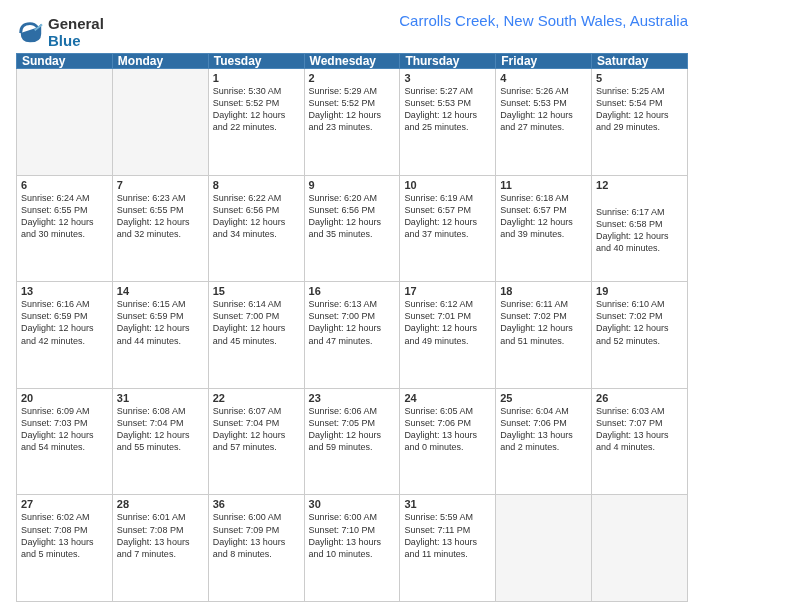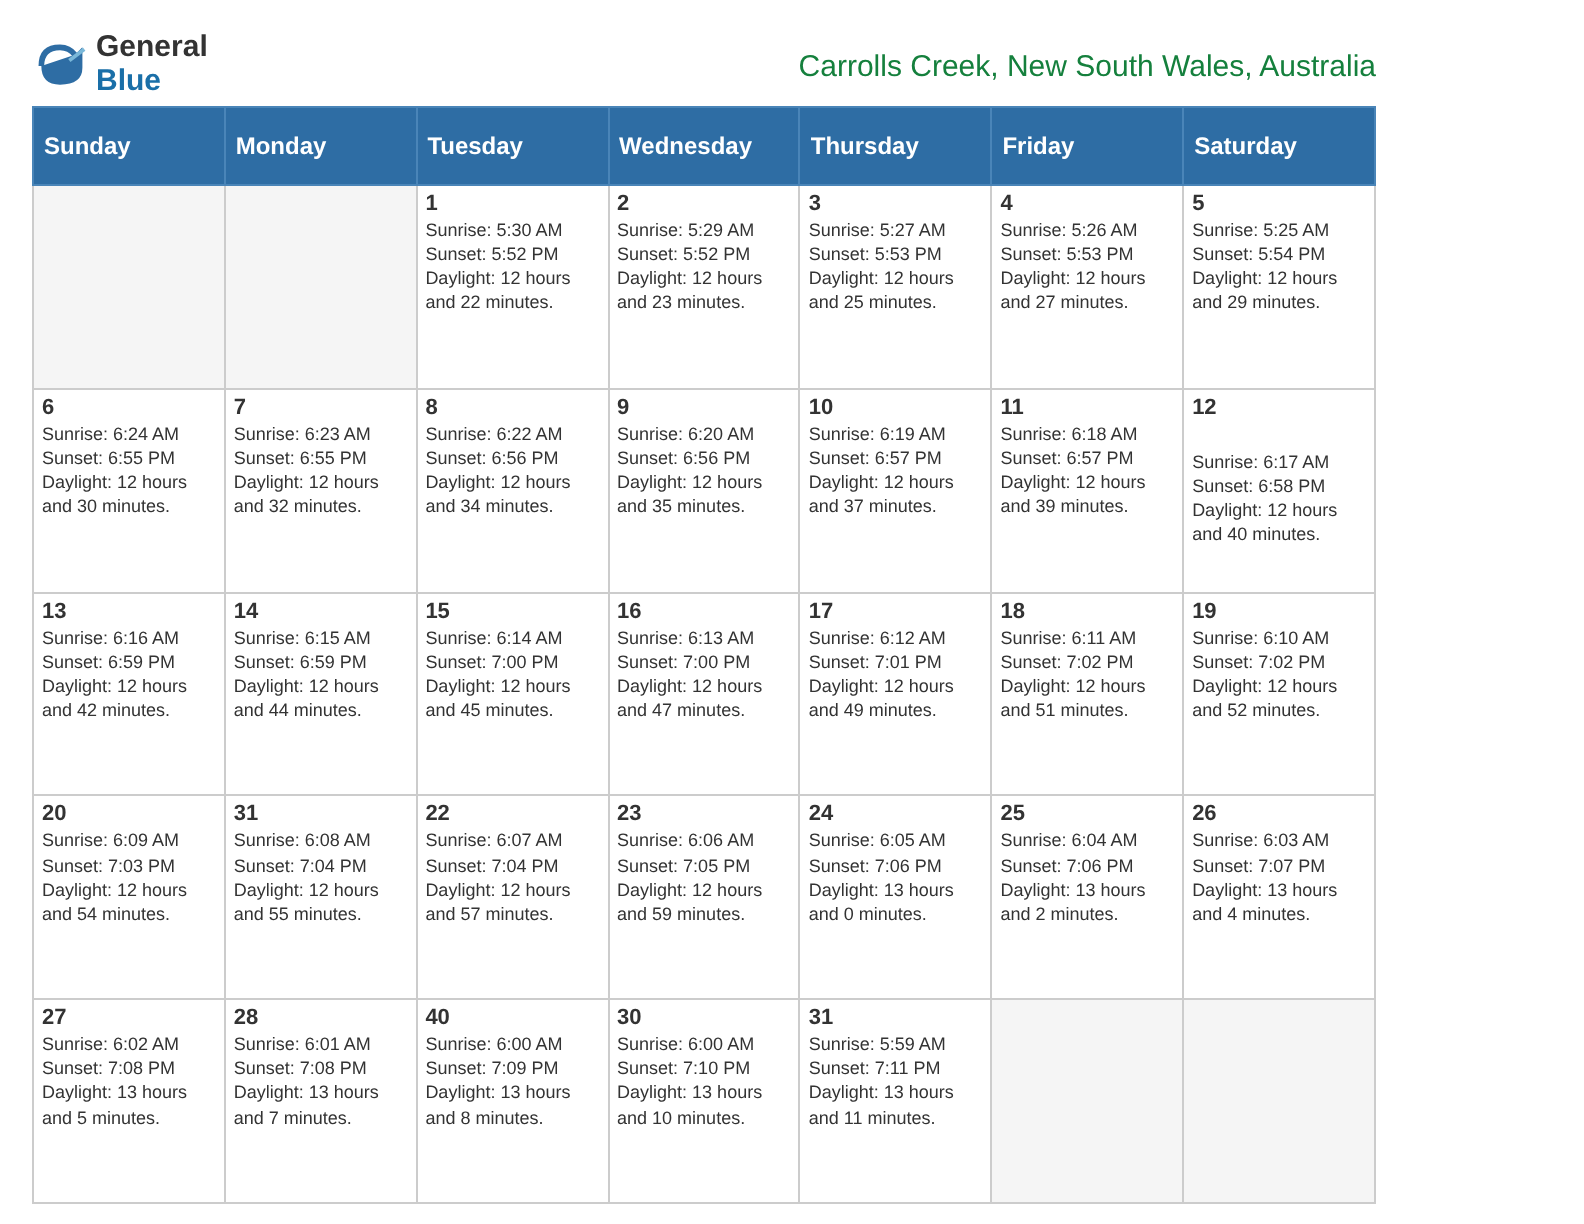--- a/index.html
+++ b/index.html
@@ -47,36 +47,35 @@
     }
     .title-block h1 {
       font-size: 32px;
       font-weight: bold;
       color: #333;
       line-height: 1.1;
     }
     .title-block h2 {
       font-size: 15px;
       font-weight: normal;
-      color: #15803d;
-      margin-top: 13px;
+      color: #3b82f6;
     }
     .calendar {
       flex: 1;
       border: 1px solid #ccc;
       border-collapse: collapse;
       width: 100%;
       table-layout: fixed;
     }
     .calendar th {
       background-color: #2e6da4;
       color: #fff;
       font-size: 12px;
       font-weight: bold;
-      padding: 12px 5px;
+      padding: 0 5px;
       text-align: left;
       border: 1px solid #4a85b8;
     }
     .calendar td {
       border: 1px solid #ccc;
       vertical-align: top;
       padding: 3px 4px;
       font-size: 9.5px;
       color: #333;
       background: #fff;
@@ -334,21 +333,21 @@
 and 5 minutes.</div>
           </td>
           <td>
             <span class="day-num">28</span>
             <div class="day-info" style="white-space: pre-line;">Sunrise: 6:01 AM
 Sunset: 7:08 PM
 Daylight: 13 hours
 and 7 minutes.</div>
           </td>
           <td>
-            <span class="day-num">40</span>
+            <span class="day-num">36</span>
             <div class="day-info" style="white-space: pre-line;">Sunrise: 6:00 AM
 Sunset: 7:09 PM
 Daylight: 13 hours
 and 8 minutes.</div>
           </td>
           <td>
             <span class="day-num">30</span>
             <div class="day-info" style="white-space: pre-line;">Sunrise: 6:00 AM
 Sunset: 7:10 PM
 Daylight: 13 hours

